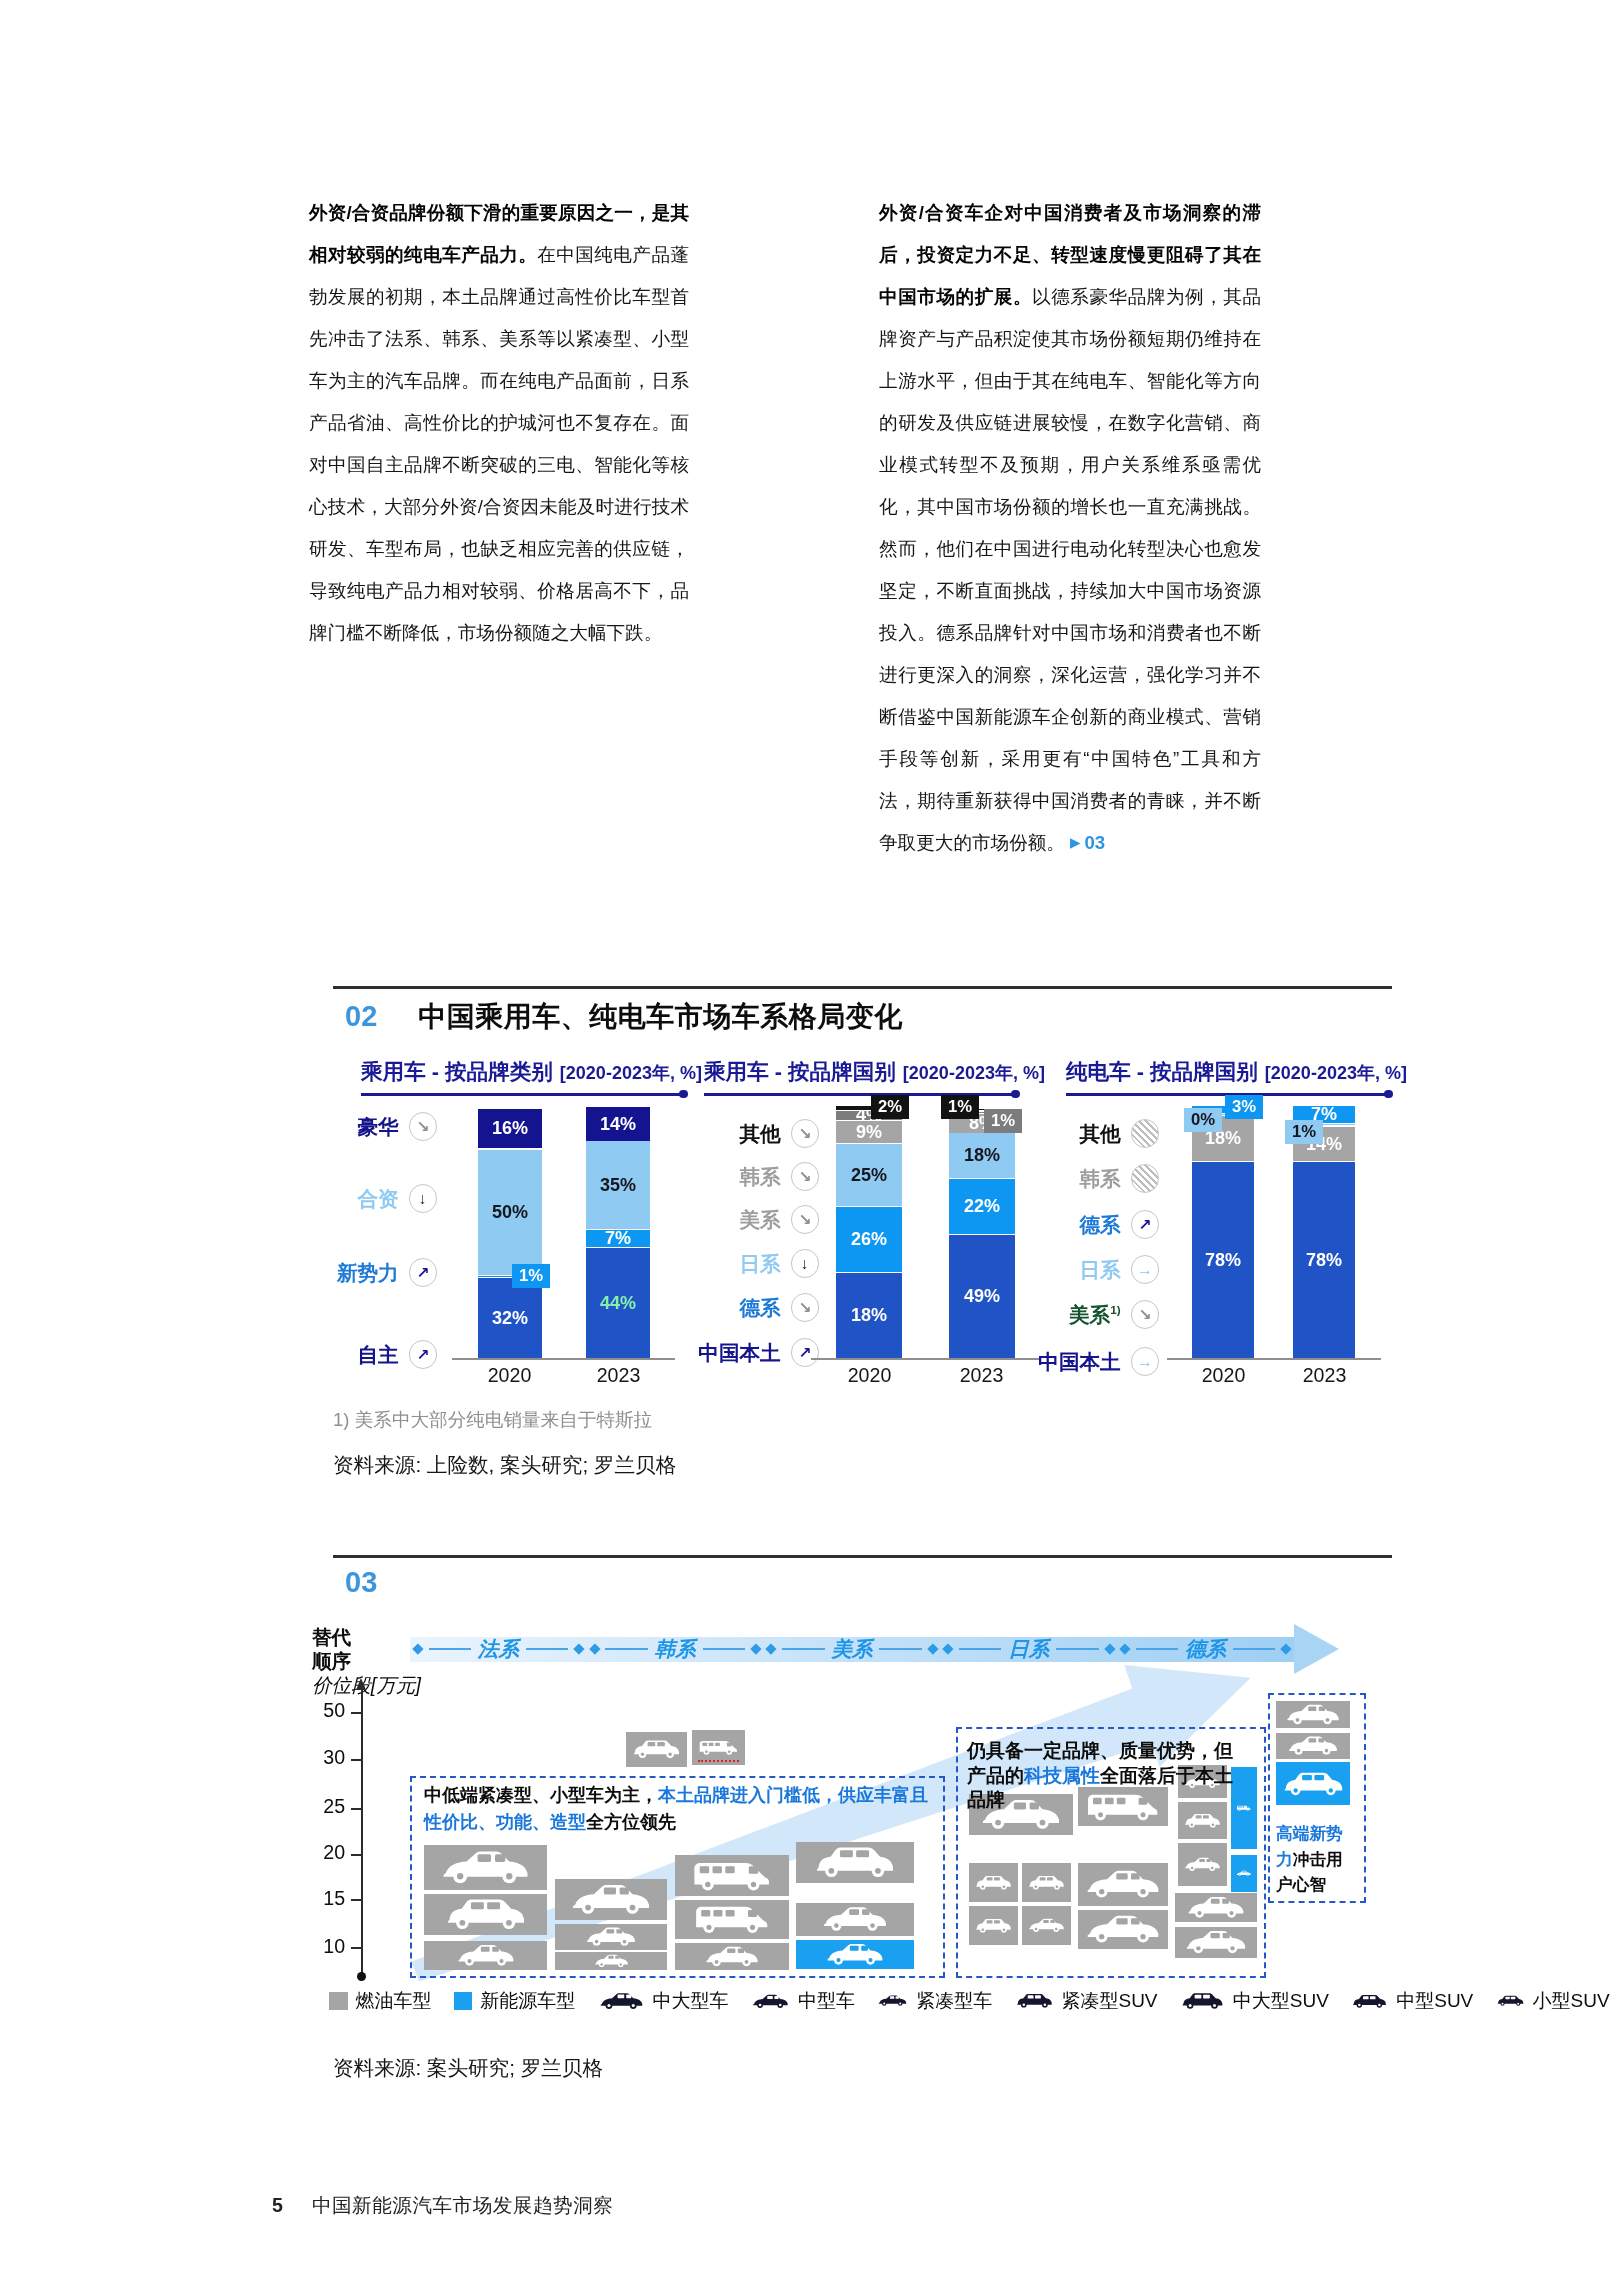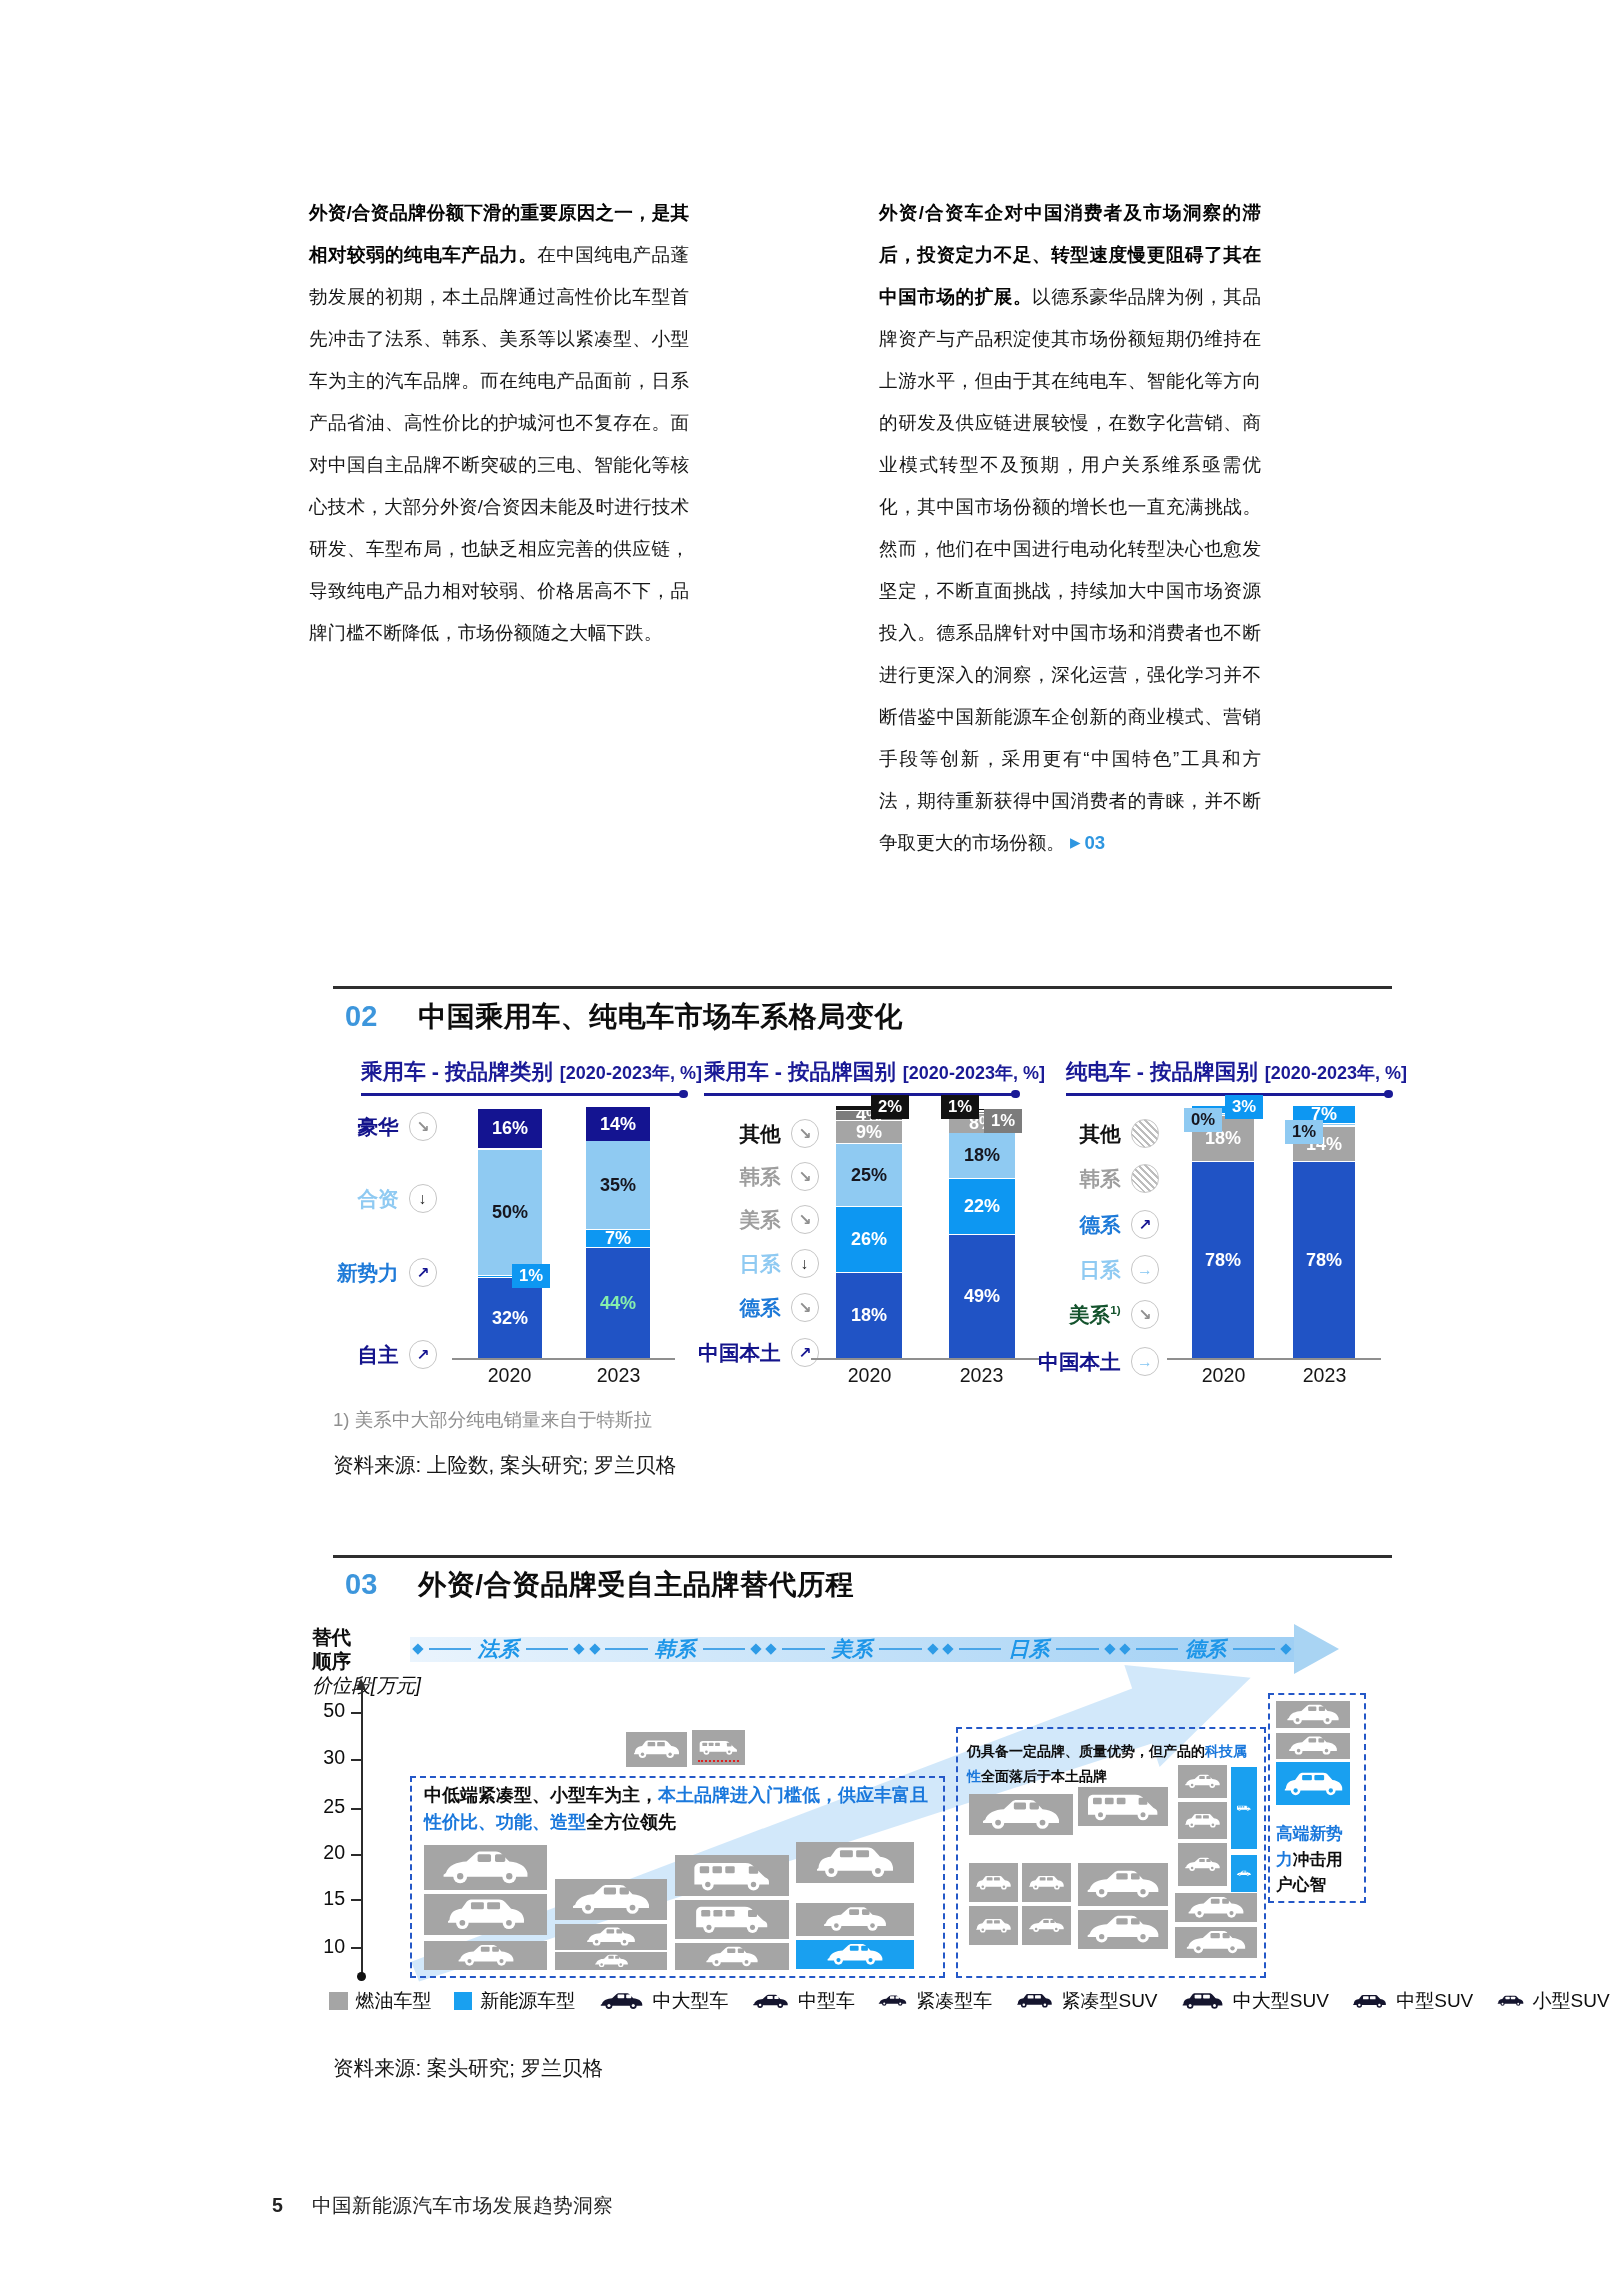--- a/index.html
+++ b/index.html
@@ -268,21 +268,20 @@
         <div class="year" style="left: 208px; top: 307px; width: 101px;">2023</div>
         <div class="axisline" style="left: 101px; top: 301px; width: 214px;"></div>
       </div>
     </div>
   <div class="footnote" style="left:333px;top:1407px;">1) 美系中大部分纯电销量来自于特斯拉</div>
   <div class="source" style="left:333px;top:1451px;">资料来源: 上险数, 案头研究; 罗兰贝格</div>
 
   <div class="rule" style="left:333px;top:1555px;width:1059px;"></div>
   <div class="sechdr" style="left:345px;top:1566px;">
     <span class="secnum">03</span>
-    <span class="sectitle">外资/合资品牌受自主品牌替代历程</span>
   </div>
   <div id="diagram03">
     <div class="tl-label">
       <div>替代</div>
       <div>顺序</div>
     </div>
     <div class="ax-label">价位段[万元]</div>
   <div style="position: absolute; left: 0px; top: 0px; width: 1082px; height: 384px; z-index: 1;">
         <svg width="1082" height="384" xmlns="http://www.w3.org/2000/svg" viewBox="0 0 1104 392">
   <polygon points="101,350 837,71 829,47 958,60 865,151 857,127 109,370" fill="#CDE6F9" opacity="0.9"></polygon>
@@ -765,21 +764,21 @@
             <rect x="19.5" y="3.6" width="9" height="5" rx="1" style="fill:var(--bg)"></rect>
             <rect x="30.8" y="3.6" width="9" height="5" rx="1" style="fill:var(--bg)"></rect>
             <circle cx="13.5" cy="18" r="4.4" fill="currentColor"></circle>
             <circle cx="13.5" cy="18" r="2" style="fill:var(--bg)"></circle>
             <circle cx="46" cy="18" r="4.4" fill="currentColor"></circle>
             <circle cx="46" cy="18" r="2" style="fill:var(--bg)"></circle>
           </svg>
         </span>
       </div>
       <div class="ann" style="left: 112px; top: 163px; width: 504px; font-size: 18px; line-height: 27.4px;"><span class="black">中低端紧凑型、小型车为主，</span><span class="blue">本土品牌进入门槛低，供应丰富且性价比、功能、造型</span><span class="black">全方位领先</span></div>
-      <div class="ann" style="left: 655px; top: 120px; width: 284px; font-size: 14px; line-height: 24.5px;"><span class="black">仍具备一定品牌、质量优势，但产品的</span><span class="blue">科技属性</span><span class="black">全面落后于本土品牌</span></div>
+      <div class="ann" style="left: 655px; top: 120px; width: 284px; font-size: 19px; line-height: 24.5px;"><span class="black">仍具备一定品牌、质量优势，但产品的</span><span class="blue">科技属性</span><span class="black">全面落后于本土品牌</span></div>
       <div class="ann" style="left: 964px; top: 202px; width: 76px; font-size: 16.7px; line-height: 25.5px;"><span class="blue">高端新势力</span><span class="black">冲击用户心智</span></div>
     </div>
   <div id="legend03">
       <div class="l3item">
         <div class="swatch" style="background: rgb(165, 165, 165);"></div>
         <span class="lab">燃油车型</span>
       </div>
       <div class="l3item">
         <div class="swatch" style="background: rgb(25, 160, 240);"></div>
         <span class="lab">新能源车型</span>

